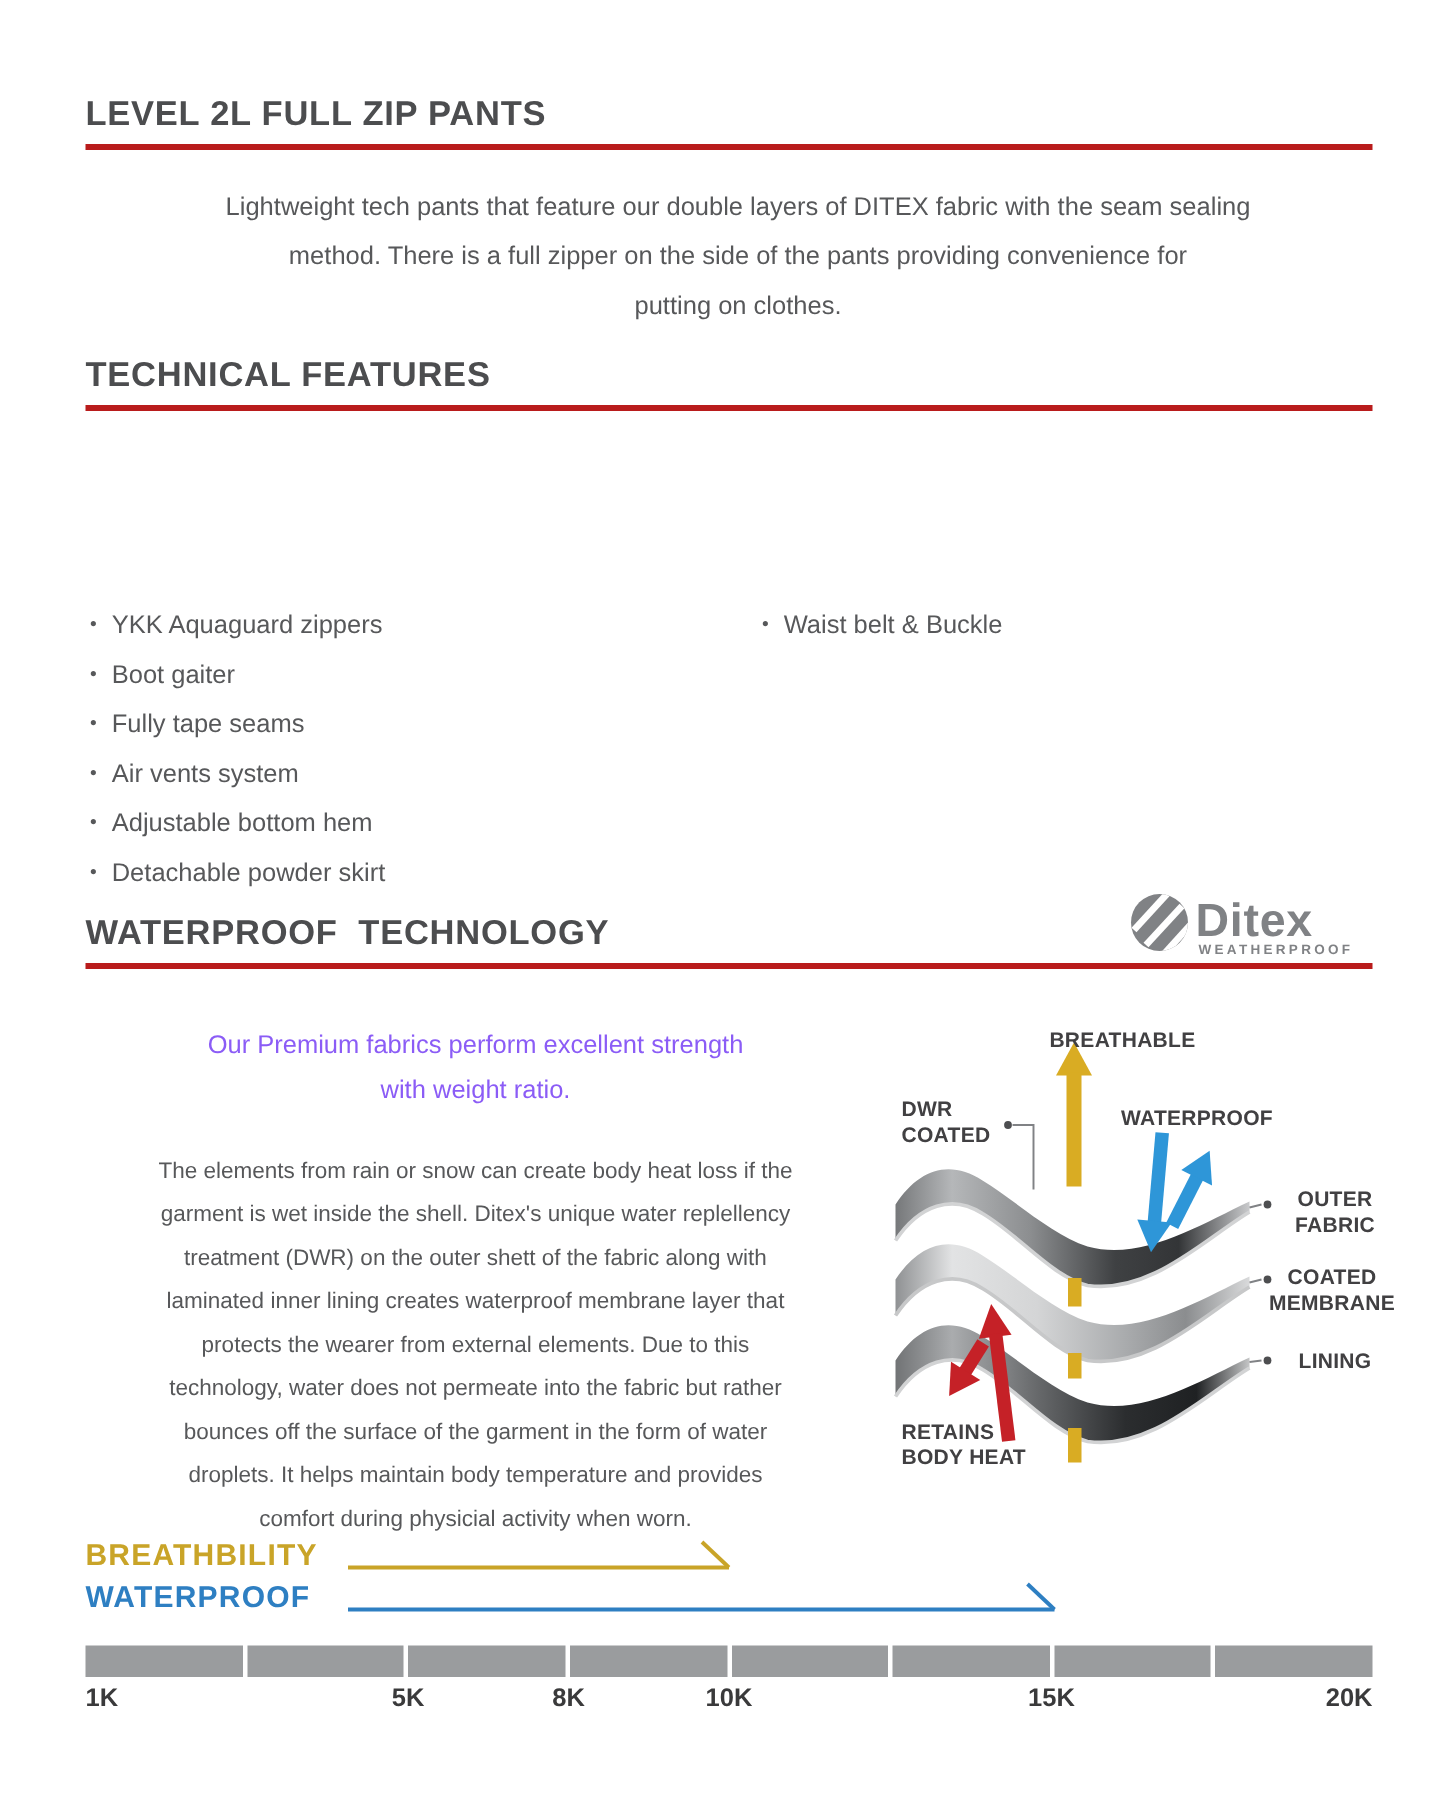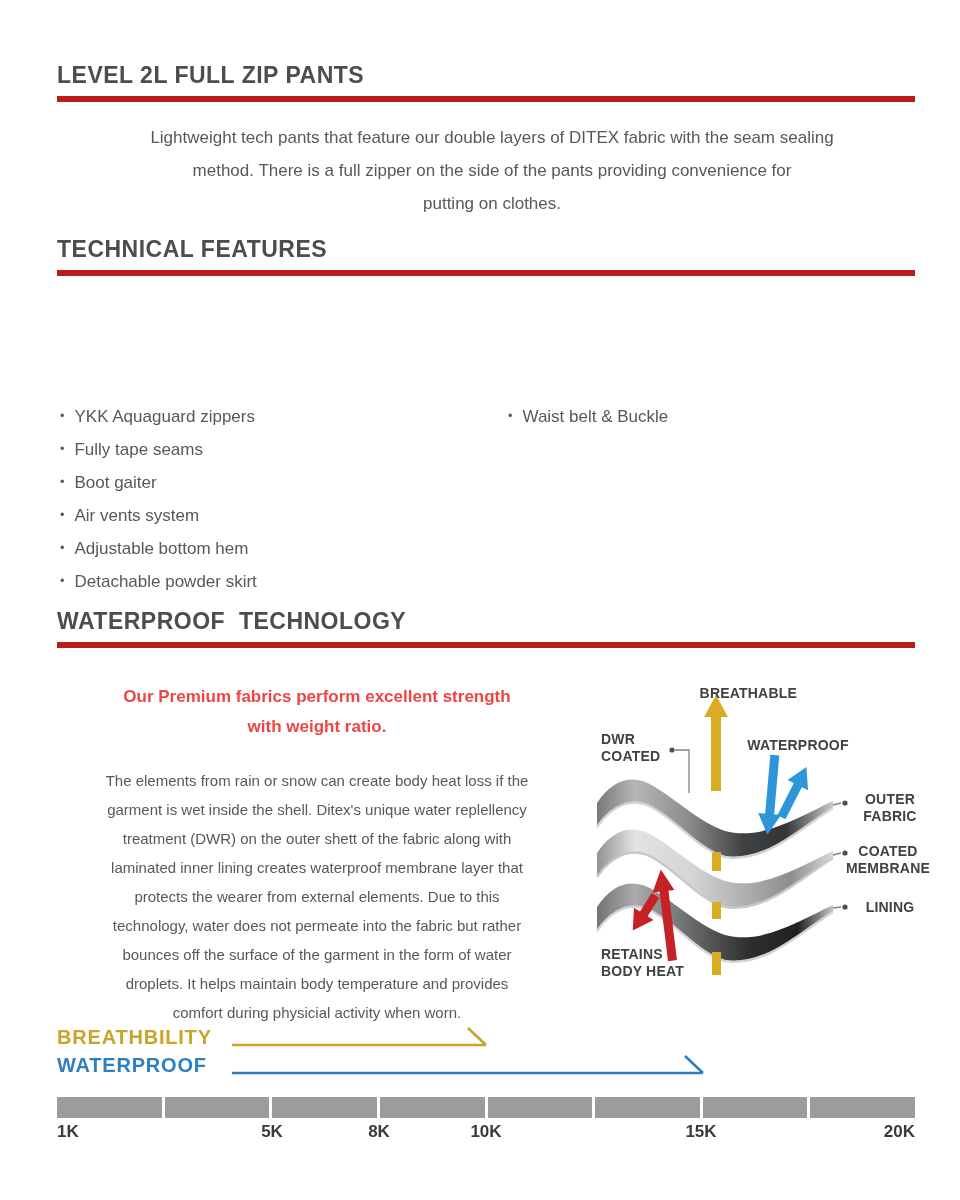--- a/index.html
+++ b/index.html
@@ -1,27 +1,27 @@
 <!DOCTYPE html>
 <html><head>
 <meta charset="utf-8">
 <style>
   html,body{margin:0;padding:0;background:#fff;}
   #canvas{position:relative;width:960px;height:1200px;background:#fff;overflow:hidden;
           font-family:"Liberation Sans",sans-serif;color:#58595b;}
   .abs{position:absolute;}
   .section-head{font-size:23px;font-weight:bold;color:#4c4d4f;letter-spacing:0.5px;
-                padding-bottom:7px;border-bottom:6px solid #b91c1c;}
+                padding-bottom:7px;border-bottom:4px solid #b91c1c;}
   .pre{white-space:pre-line;text-align:center;}
   .pre-keep{white-space:pre;}
   .desc{font-size:17px;line-height:33px;color:#57585a;}
   ul.plain{list-style:none;margin:0;padding:0;}
   ul.plain li{font-size:17px;line-height:32px;color:#57585a;}
   ul.plain li::before{content:"\2022";font-size:0.75em;margin-right:10px;position:relative;top:-2px;color:#57585a;}
-  .wp-intro{font-size:17px;line-height:30px;font-weight:bold;color:#ef4444;}
+  .wp-intro{font-size:17px;line-height:30px;font-weight:normal;color:#8b5cf6;}
   .wp-body{font-size:15px;line-height:29px;color:#57585a;margin-top:16px;}
   .diag-label{position:absolute;font-size:14px;line-height:17px;font-weight:bold;
               color:#414042;letter-spacing:0.2px;white-space:pre-line;}
   .rate-label{font-size:20px;font-weight:bold;letter-spacing:0.8px;}
   .gold{color:#c9a428;}
   .blue{color:#2e7fc2;}
   .scalebar{display:flex;gap:3px;}
   .scalebar .seg{flex:1;background:#9a9c9e;}
   .tick{position:absolute;top:1122px;font-size:17px;font-weight:bold;color:#3a3a3b;}
 </style>
@@ -34,33 +34,50 @@
 
   <div class="abs desc pre" style="left:57px;top:121px;width:870px;">Lightweight tech pants that feature our double layers of DITEX fabric with the seam sealing
 method. There is a full zipper on the side of the pants providing convenience for
 putting on clothes.</div>
 
   <div class="abs section-head" style="left:57px;top:236px;width:858px;">TECHNICAL FEATURES</div>
 
 
   <ul class="abs plain" style="left:60px;top:401px;width:430px;">
     <li>YKK Aquaguard zippers</li>
+    <li>Boot gaiter</li>
     <li>Fully tape seams</li>
-    <li>Boot gaiter</li>
     <li>Air vents system</li>
     <li>Adjustable bottom hem</li>
     <li>Detachable powder skirt</li>
   </ul>
 
   <ul class="abs plain" style="left:508px;top:401px;width:400px;">
     <li>Waist belt &amp; Buckle</li>
   </ul>
 
   <div class="abs section-head pre-keep" style="left:57px;top:608px;width:858px;">WATERPROOF  TECHNOLOGY</div>
 
+  <div class="abs" style="left:752px;top:592px;width:160px;height:46px;">
+    <svg width="160" height="46" viewBox="0 0 160 46">
+      <defs>
+          <clipPath id="logoClip">
+            <circle cx="21" cy="23" r="19"></circle>
+          </clipPath>
+        </defs>
+      <circle cx="21" cy="23" r="19" fill="#808285"></circle>
+      <g clip-path="url(#logoClip)" stroke="#ffffff" stroke-width="4.5">
+        <line x1="4" y1="28" x2="26" y2="4"></line>
+        <line x1="12" y1="38" x2="36" y2="12"></line>
+        <line x1="24" y1="44" x2="44" y2="22"></line>
+      </g>
+      <text x="45" y="32" font-size="31" font-weight="bold" fill="#808285" letter-spacing="0.5">Ditex</text>
+      <text x="47" y="44" font-size="9" font-weight="bold" fill="#808285" letter-spacing="2.2">WEATHERPROOF</text>
+    </svg>
+  </div>
 
   <div class="abs wp-intro pre" style="left:57px;top:682px;width:520px;">Our Premium fabrics perform excellent strength
 with weight ratio.</div>
   <div class="abs wp-body pre" style="left:57px;top:750px;width:520px;">The elements from rain or snow can create body heat loss if the
 garment is wet inside the shell. Ditex's unique water replellency
 treatment (DWR)  on the outer shett of the fabric along with
 laminated inner lining creates waterproof membrane layer that
 protects the wearer from external elements. Due to this
 technology, water does not permeate into the fabric but rather
 bounces off the surface of the garment in the form of water

